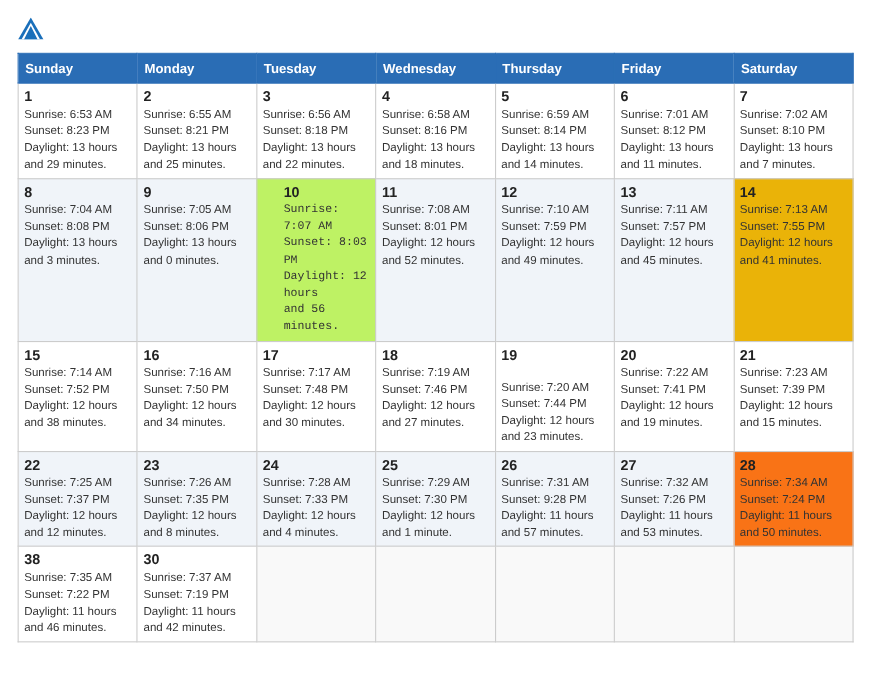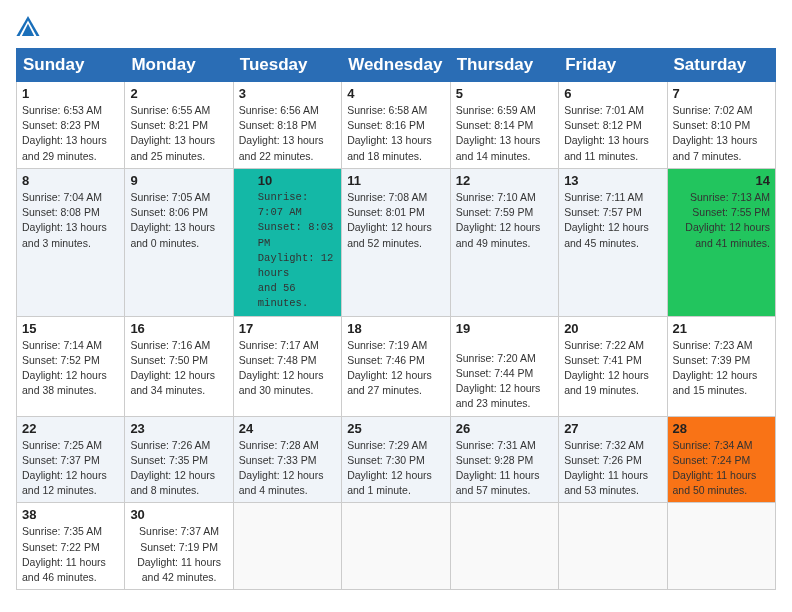--- a/index.html
+++ b/index.html
@@ -40,21 +40,21 @@
     .calendar {
       width: 100%;
       border-collapse: collapse;
       font-size: 11px;
     }
     .calendar th {
       background-color: #2a6db5;
       color: #fff;
       text-align: left;
       padding: 6px 6px;
-      font-size: 17px;
+      font-size: 12px;
       font-weight: bold;
       border: 1px solid #2a6db5;
     }
     .calendar td {
       border: 1px solid #ccc;
       vertical-align: top;
       padding: 4px 5px;
       width: 107px;
       min-height: 80px;
       background: #fff;
@@ -170,21 +170,21 @@
 Daylight: 13 hours
 and 3 minutes.</div>
         </td>
         <td style="background: rgb(240, 244, 249);">
           <span class="day-num">9</span>
           <div class="day-detail" style="white-space: pre-line;">Sunrise: 7:05 AM
 Sunset: 8:06 PM
 Daylight: 13 hours
 and 0 minutes.</div>
         </td>
-        <td style="background: #14b8a6; padding-left: 24px;">
+        <td style="background: #bef264; padding-left: 24px;">
           <span class="day-num">10</span>
           <div class="day-detail" style="white-space: pre-line; font-family: Liberation Mono, monospace;">Sunrise: 7:07 AM
 Sunset: 8:03 PM
 Daylight: 12 hours
 and 56 minutes.</div>
         </td>
         <td style="background: rgb(240, 244, 249);">
           <span class="day-num">11</span>
           <div class="day-detail" style="white-space: pre-line;">Sunrise: 7:08 AM
 Sunset: 8:01 PM
@@ -198,21 +198,21 @@
 Daylight: 12 hours
 and 49 minutes.</div>
         </td>
         <td style="background: rgb(240, 244, 249); margin-left: 48px;">
           <span class="day-num">13</span>
           <div class="day-detail" style="white-space: pre-line;">Sunrise: 7:11 AM
 Sunset: 7:57 PM
 Daylight: 12 hours
 and 45 minutes.</div>
         </td>
-        <td style="background: #22c55e; text-align: right;">
+        <td style="background: #eab308;">
           <span class="day-num">14</span>
           <div class="day-detail" style="white-space: pre-line;">Sunrise: 7:13 AM
 Sunset: 7:55 PM
 Daylight: 12 hours
 and 41 minutes.</div>
         </td>
       </tr>
       <tr>
         <td>
           <span class="day-num">15</span>
@@ -318,21 +318,21 @@
       <tr>
         <td>
           <span class="day-num">38</span>
           <div class="day-detail" style="white-space: pre-line;">Sunrise: 7:35 AM
 Sunset: 7:22 PM
 Daylight: 11 hours
 and 46 minutes.</div>
         </td>
         <td>
           <span class="day-num">30</span>
-          <div class="day-detail" style="white-space: pre-line; text-align: center;">Sunrise: 7:37 AM
+          <div class="day-detail" style="white-space: pre-line;">Sunrise: 7:37 AM
 Sunset: 7:19 PM
 Daylight: 11 hours
 and 42 minutes.</div>
         </td>
         <td class="empty-cell"></td>
         <td class="empty-cell"></td>
         <td class="empty-cell"></td>
         <td class="empty-cell"></td>
         <td class="empty-cell"></td>
       </tr>

